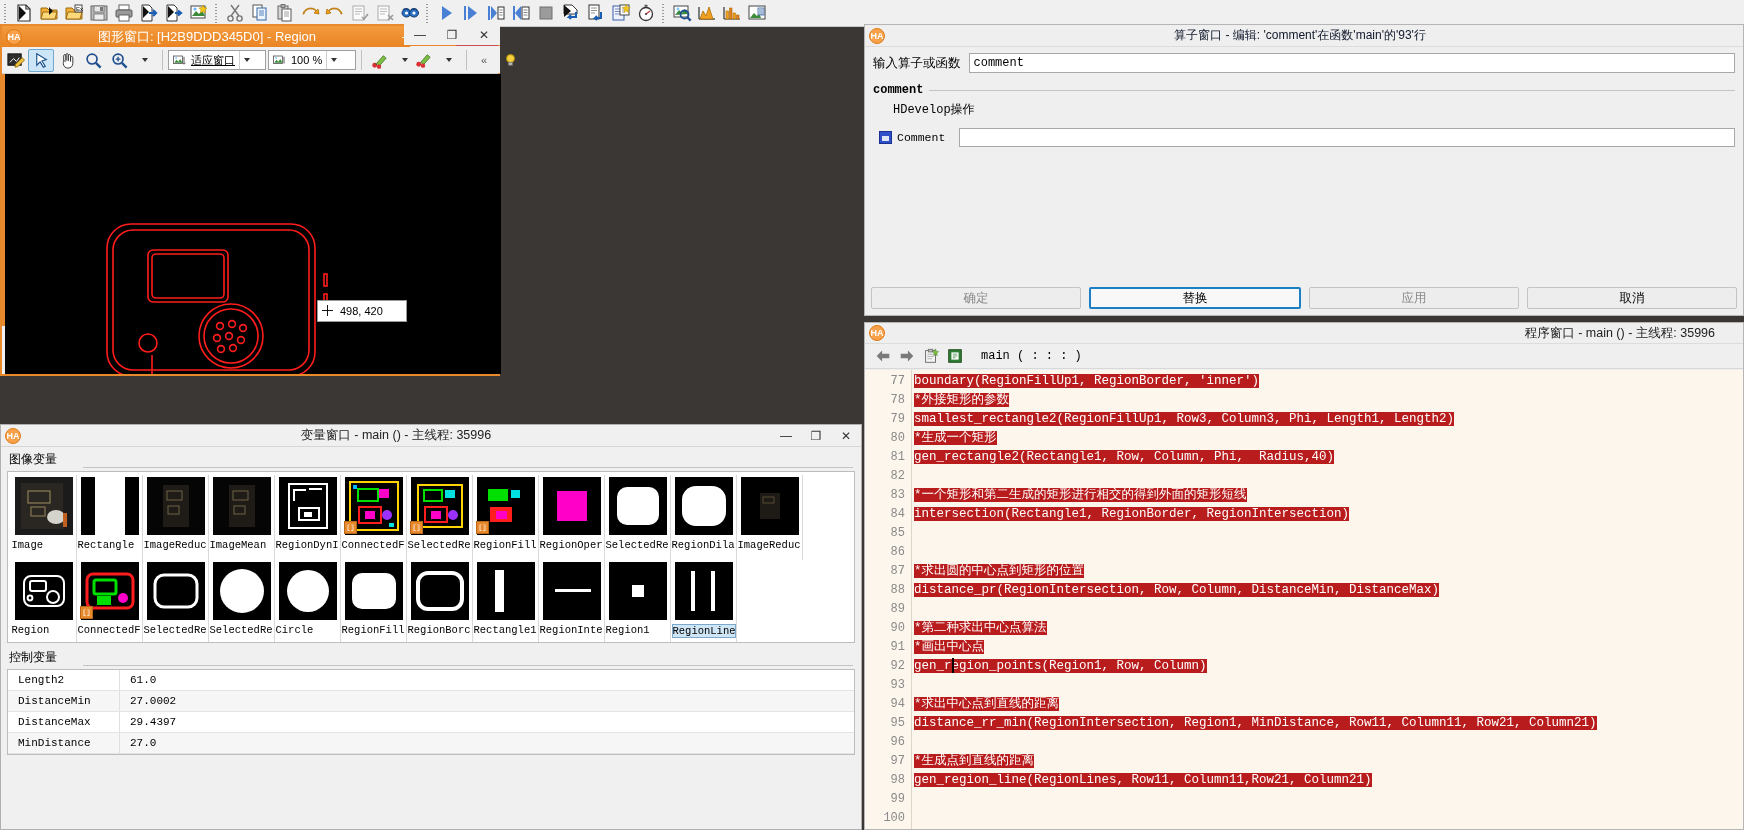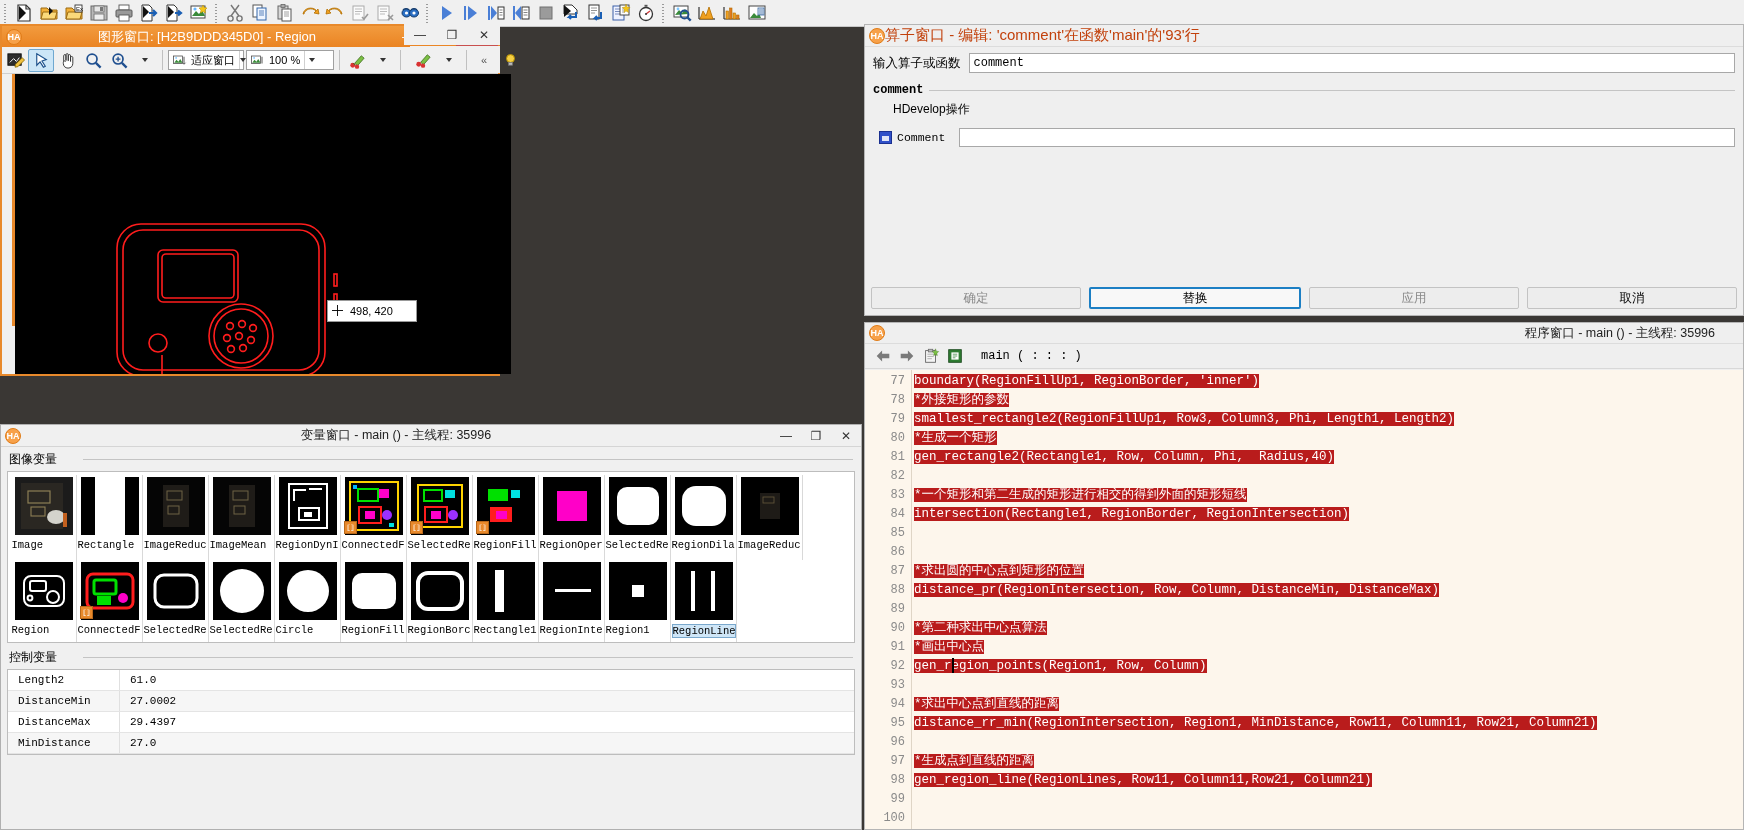--- a/index.html
+++ b/index.html
@@ -79,21 +79,21 @@
     display: flex; align-items: center; font-size: 11px;
     flex: 0 0 auto; margin: 0 1px;
   }
   .combo .cb-txt { padding: 0 4px; white-space: nowrap; }
   .combo .cb-arrow {
     width: 15px; height: 18px; display: flex; align-items: center; justify-content: center;
     border-left: 1px solid #d0d0d0;
   }
   .small-arrow { width: 0; height: 0; border-left: 3px solid transparent; border-right: 3px solid transparent; border-top: 4px solid #333; }
   .gfx-canvas {
-    position: absolute; left: 10px; top: 48px; width: 496px; height: 252px;
+    position: absolute; left: 0; top: 48px; width: 496px; height: 252px;
     background: #000;
     border-left: 3px solid #e8892b;
     border-right: 3px solid #e8892b;
   }
   .coord-box {
     position: absolute; right: 88px; bottom: 4px;
     width: 90px; height: 22px; background: #fff; border: 1px solid #999;
     display: flex; align-items: center; font-size: 11px;
     padding-left: 22px; color: #000;
   }
@@ -104,21 +104,21 @@
     position: absolute; left: 0; top: 424px; width: 862px; height: 406px;
     background: #f0f0f0; border: 1px solid #b0b0b0;
   }
   .var-titlebar {
     height: 22px; background: #f0f0f0; display: flex; align-items: center;
     border-bottom: 1px solid #d5d5d5;
   }
   .var-title { flex: 1; text-align: center; font-size: 12.5px; color: #222; }
   .vwin-btn { width: 30px; height: 22px; display: flex; align-items: center; justify-content: center; color: #333; font-size: 12px; }
   .section-label { font-size: 12px; color: #000; padding: 0 6px 0 8px; white-space: nowrap; }
-  .section-row { display: flex; align-items: center; margin-top: 4px; gap: 20px; }
+  .section-row { display: flex; align-items: flex-end; margin-top: 4px; gap: 20px; }
   .section-rule { flex: 1; height: 1px; background: #c4c4c4; margin-right: 8px; }
   .thumbs-area {
     margin: 3px 6px 0 6px; background: #fff; border: 1px solid #bdbdbd;
     padding: 3px; display: flex; flex-wrap: wrap; gap: 0px;
     height: 172px; overflow: hidden;
   }
   .thumb-cell {
     width: 66px; height: 85px; border-right: 1px solid #d9d9d9;
     display: flex; flex-direction: column; align-items: center; padding: 2px 0 0 0;
     position: relative;
@@ -142,33 +142,33 @@
     font-size: 11px; color: #000; border-right: 1px solid #e0e0e0; line-height: 20px;
   }
   .ctrl-val { padding-left: 10px; font-family: "Liberation Mono", monospace; font-size: 11px; color: #000; }
 
   
   .op-window {
     position: absolute; left: 864px; top: 24px; width: 880px; height: 292px;
     background: #efefef; border: 1px solid #b5b5b5;
   }
   .op-titlebar { height: 22px; background: #efefef; display: flex; align-items: center; border-bottom: 1px solid #dcdcdc; }
-  .op-title { flex: 1; font-size: 15px; color: #c2410c; }
+  .op-title { flex: 1; text-align: center; font-size: 12px; color: #0f172a; }
   .op-inputrow { display: flex; align-items: center; padding: 6px 8px 4px 8px; }
   .op-inputlabel { font-size: 12.5px; color: #000; margin-right: 8px; white-space: nowrap; }
   .op-input {
     flex: 1; height: 20px; background: #fff; border: 1px solid #a8a8a8;
     font-family: "Liberation Mono", monospace; font-size: 12px;
     padding: 0 4px; color: #000; line-height: 18px;
   }
   .op-opname {
     font-family: "Liberation Mono", monospace; font-weight: bold; font-size: 12px;
     padding-left: 8px; white-space: nowrap;
   }
-  .op-desc { font-size: 12px; padding: 4px 0 6px 28px; color: #000; font-family: Liberation Sans, sans-serif; }
+  .op-desc { font-size: 12px; padding: 4px 0 6px 28px; color: #000; font-family: Liberation Mono, monospace; }
   .param-row { display: flex; align-items: center; padding: 4px 8px 0 14px; }
   .param-icon {
     width: 13px; height: 13px; background: #3050c8; border: 1px solid #1a3090;
     margin-right: 5px; flex: 0 0 auto; position: relative;
   }
   .param-icon::after {
     content: ""; position: absolute; left: 2px; top: 4px; right: 2px; bottom: 2px;
     background: #fff; opacity: 0.85;
   }
   .param-label { font-family: "Liberation Mono", monospace; font-size: 11.5px; width: 62px; }
@@ -487,21 +487,21 @@
             <path d="M12.5 12.5l5 5" stroke="#1f4f8f" stroke-width="2.4"></path>
             <path d="M6 8.5h5M8.5 6v5" stroke="#1f4f8f" stroke-width="1.4"></path>
           </svg>
       </div>
       <div class="gt-btn">
           <div class="small-arrow"></div>
         </div>
 
       <div class="tb-sep"></div>
 
-      <div class="combo" style="width:76px;">
+      <div class="combo" style="width:98px;text-decoration:underline;">
         <span style="padding-left:3px;display:flex;align-items:center;">
           <svg width="15" height="15" viewBox="0 0 20 20">
               <rect x="2" y="4" width="12" height="10" fill="#fff" stroke="#444" stroke-width="1"></rect>
               <path d="M3 13l3-4 2.5 2.5L11 8l3 5z" fill="#3a8b3a"></path>
               <circle cx="5.5" cy="6.5" r="1.2" fill="#7ec8ff"></circle>
               <path d="M16 5v9M14 13l2 2 2-2" fill="none" stroke="#222" stroke-width="1"></path>
             </svg>
         </span>
         <span class="cb-txt">适应窗口</span>
         <span class="cb-arrow">

